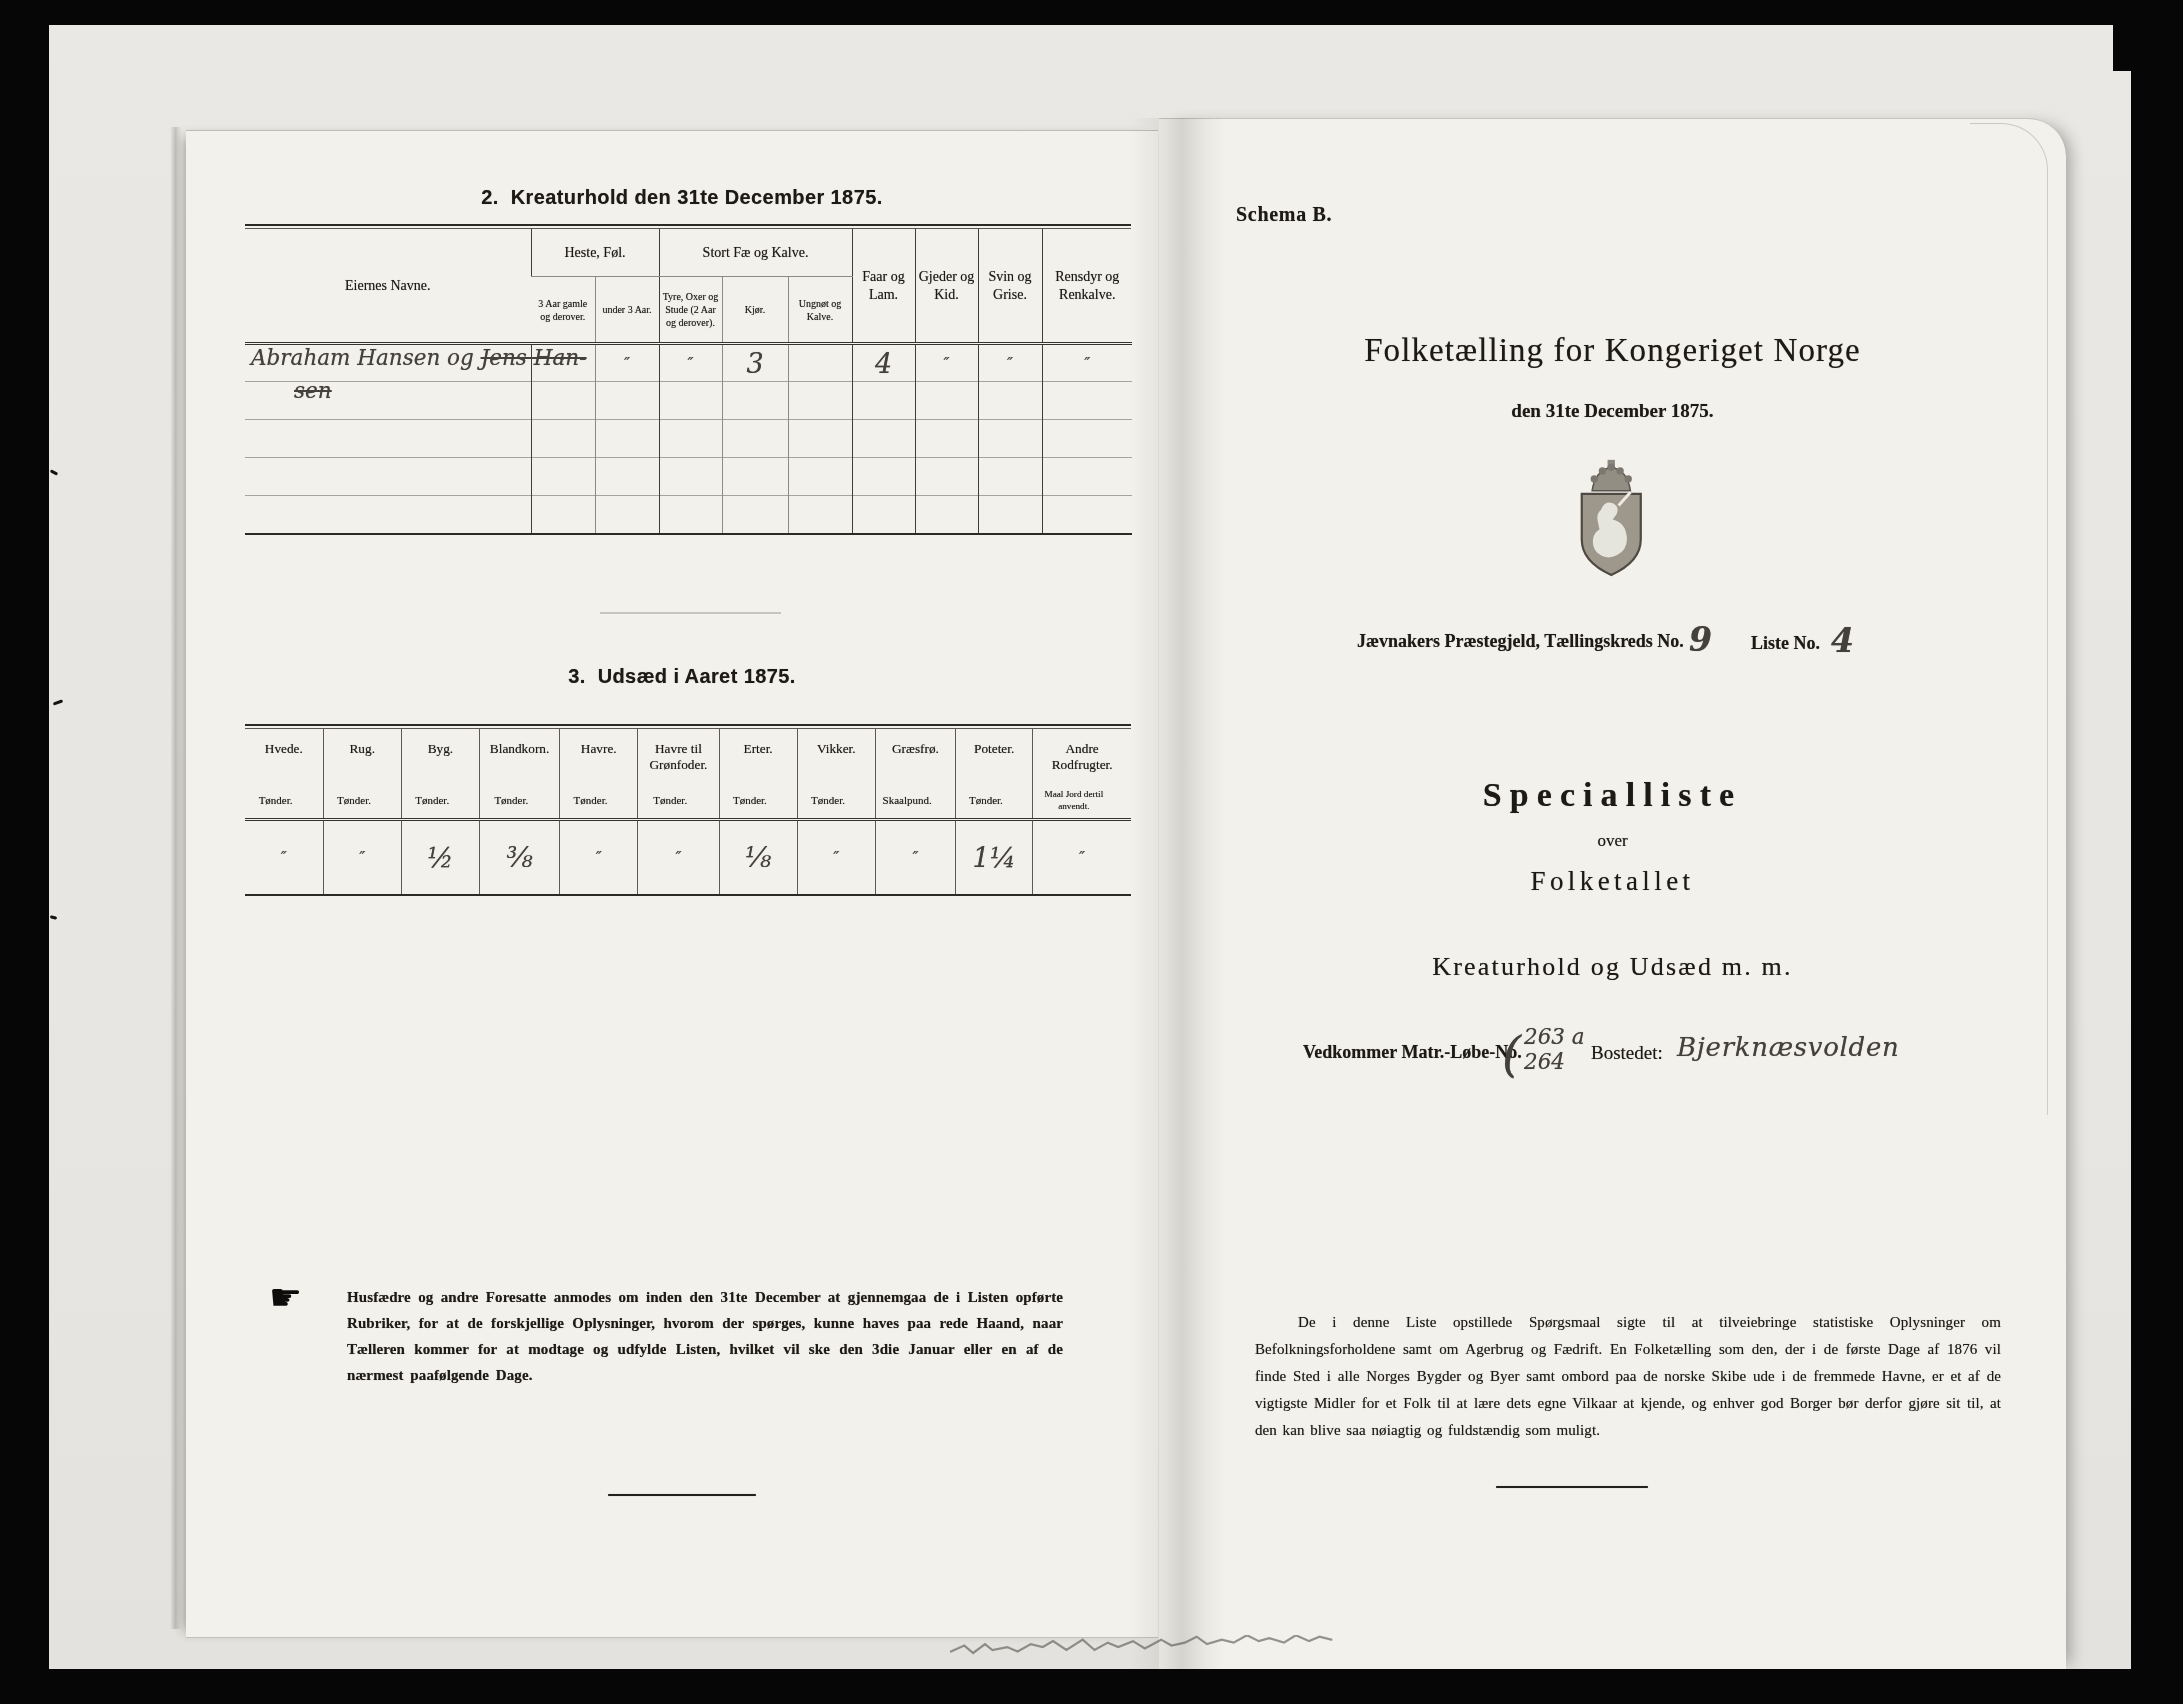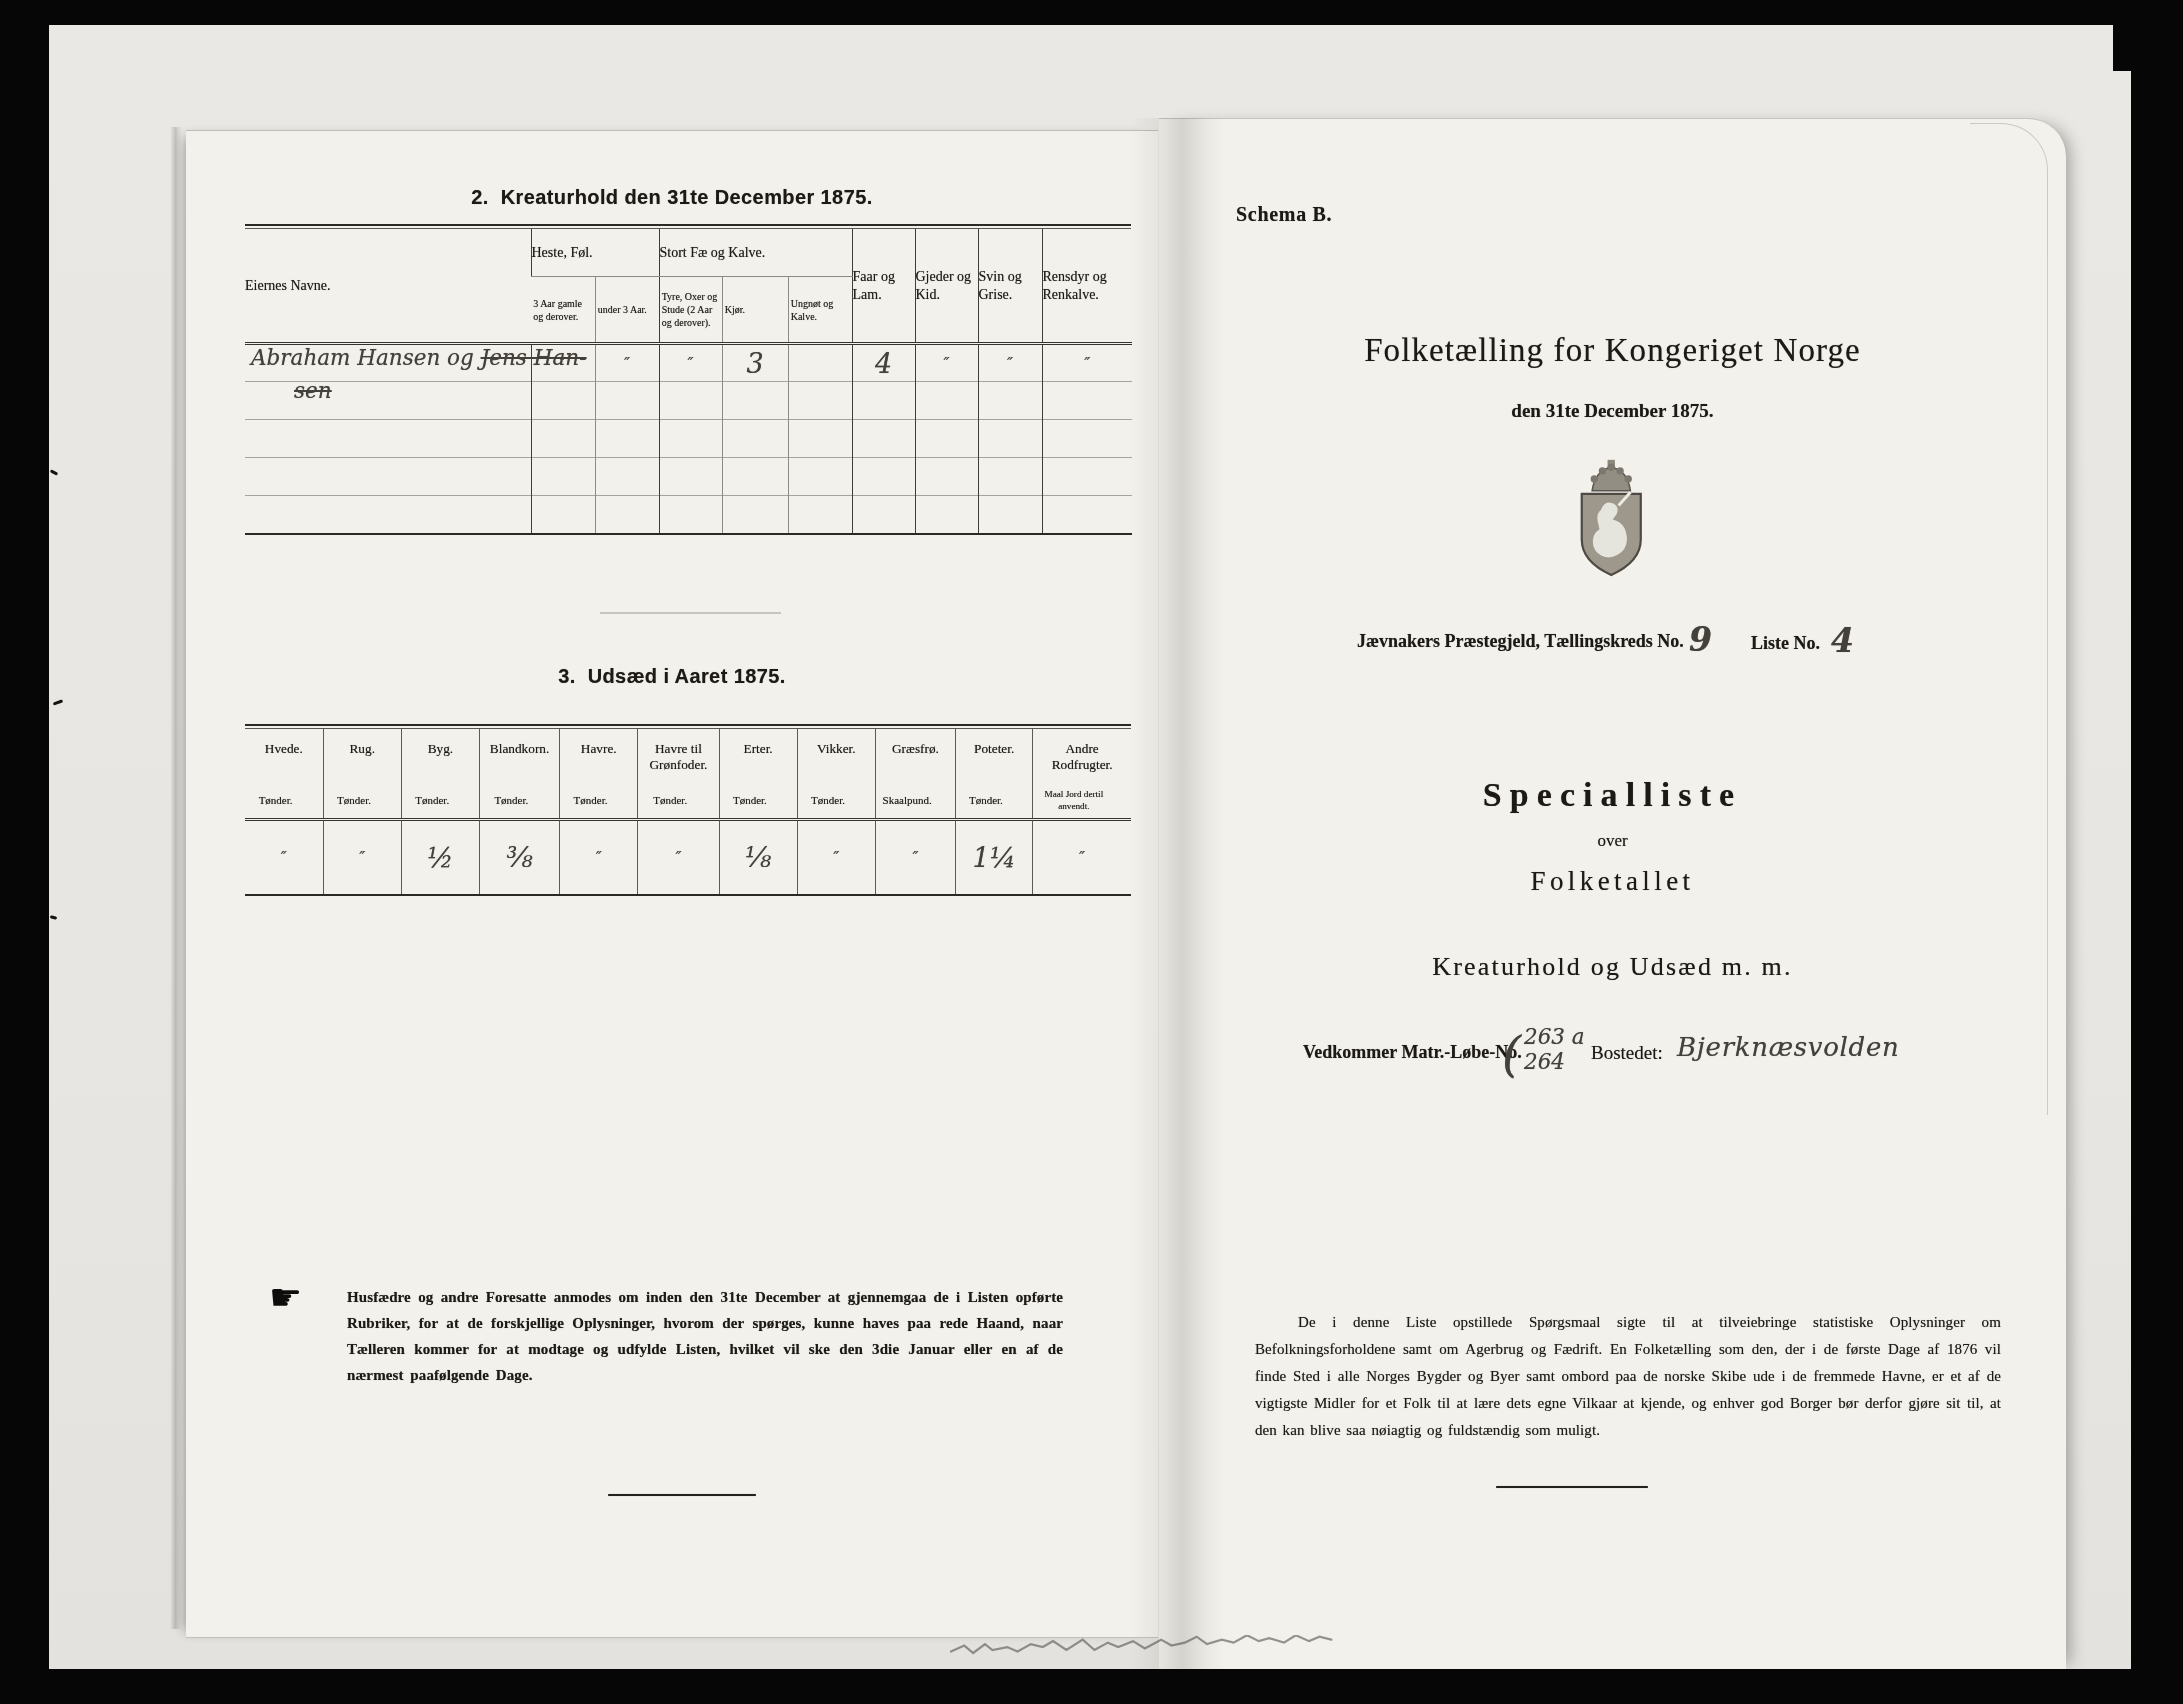--- a/index.html
+++ b/index.html
@@ -34,32 +34,32 @@
     background:linear-gradient(90deg,rgba(0,0,0,0) 0%,rgba(60,58,52,.22) 45%,rgba(60,58,52,.10) 70%,rgba(0,0,0,0) 100%);}
   .fold-shadow{position:absolute;left:1130px;top:118px;width:95px;height:1552px;pointer-events:none;
     background:linear-gradient(90deg,rgba(0,0,0,0) 0%,rgba(40,38,33,.07) 35%,rgba(40,38,33,.15) 55%,rgba(40,38,33,.05) 78%,rgba(0,0,0,0) 100%);}
   .corner-curve{position:absolute;left:811px;top:4.4px;width:77px;height:991px;
     border-top:1.5px solid rgba(104,98,89,.28);border-right:1.5px solid rgba(104,98,89,.26);
     border-top-right-radius:47px;pointer-events:none;}
 
   
   .ink{color:#1d1a16;text-shadow:0 0 0.7px rgba(35,30,24,.55);}
   .sans-head{font-family:"Liberation Sans","DejaVu Sans",sans-serif;font-weight:bold;
-    white-space:pre-wrap;letter-spacing:0.4px;}
+    white-space:pre-wrap;letter-spacing:0.4px;margin-left:10px;}
   .centered{position:absolute;left:0;width:100%;text-align:center;}
   .hw{font-family:"DejaVu Serif",serif;font-style:italic;color:#44403a;}
   .rule-double{height:2.2px;border-top:2.2px solid #2c2a25;border-bottom:0.7px solid #5b574f;}
   .short-rule{position:absolute;height:2.2px;background:#23211d;border-radius:1.5px;box-shadow:0 0 0.7px rgba(0,0,0,.6);}
   .faint-line{position:absolute;height:1.5px;background:rgba(70,66,60,.25);}
 
   
   .tbl-wrap{position:absolute;}
   table.census{border-collapse:collapse;table-layout:fixed;width:886px;}
   table.census th,table.census td{padding:0;font-weight:normal;overflow:visible;}
-  .t2 th{font-size:14px;line-height:1.25;text-align:left;vertical-align:middle;}
+  .t2 th{font-size:14px;line-height:1.25;text-align:center;vertical-align:middle;}
   .t2 .sub th{font-size:10px;line-height:1.3;padding:1.5px 2.2px;}
   .t2 .bl{border-left:0.7px solid #8d8a81;}
   .t2 .bl-hv{border-left:1.5px solid #403d36;}
   .t2 thead .grp{border-bottom:0.7px solid #8d8a81;height:47px;}
   .t2 thead .hdr-end{border-bottom:3px double #35332d;}
   .t2 thead .sub th{height:62px;}
   .t2 tbody tr{height:38px;}
   .t2 tbody tr+tr td{border-top:0.7px solid #a7a49b;}
   .t2 tbody tr.lastrow td{border-bottom:2.2px solid #2c2a25;}
   .t2 td{text-align:center;vertical-align:middle;}

